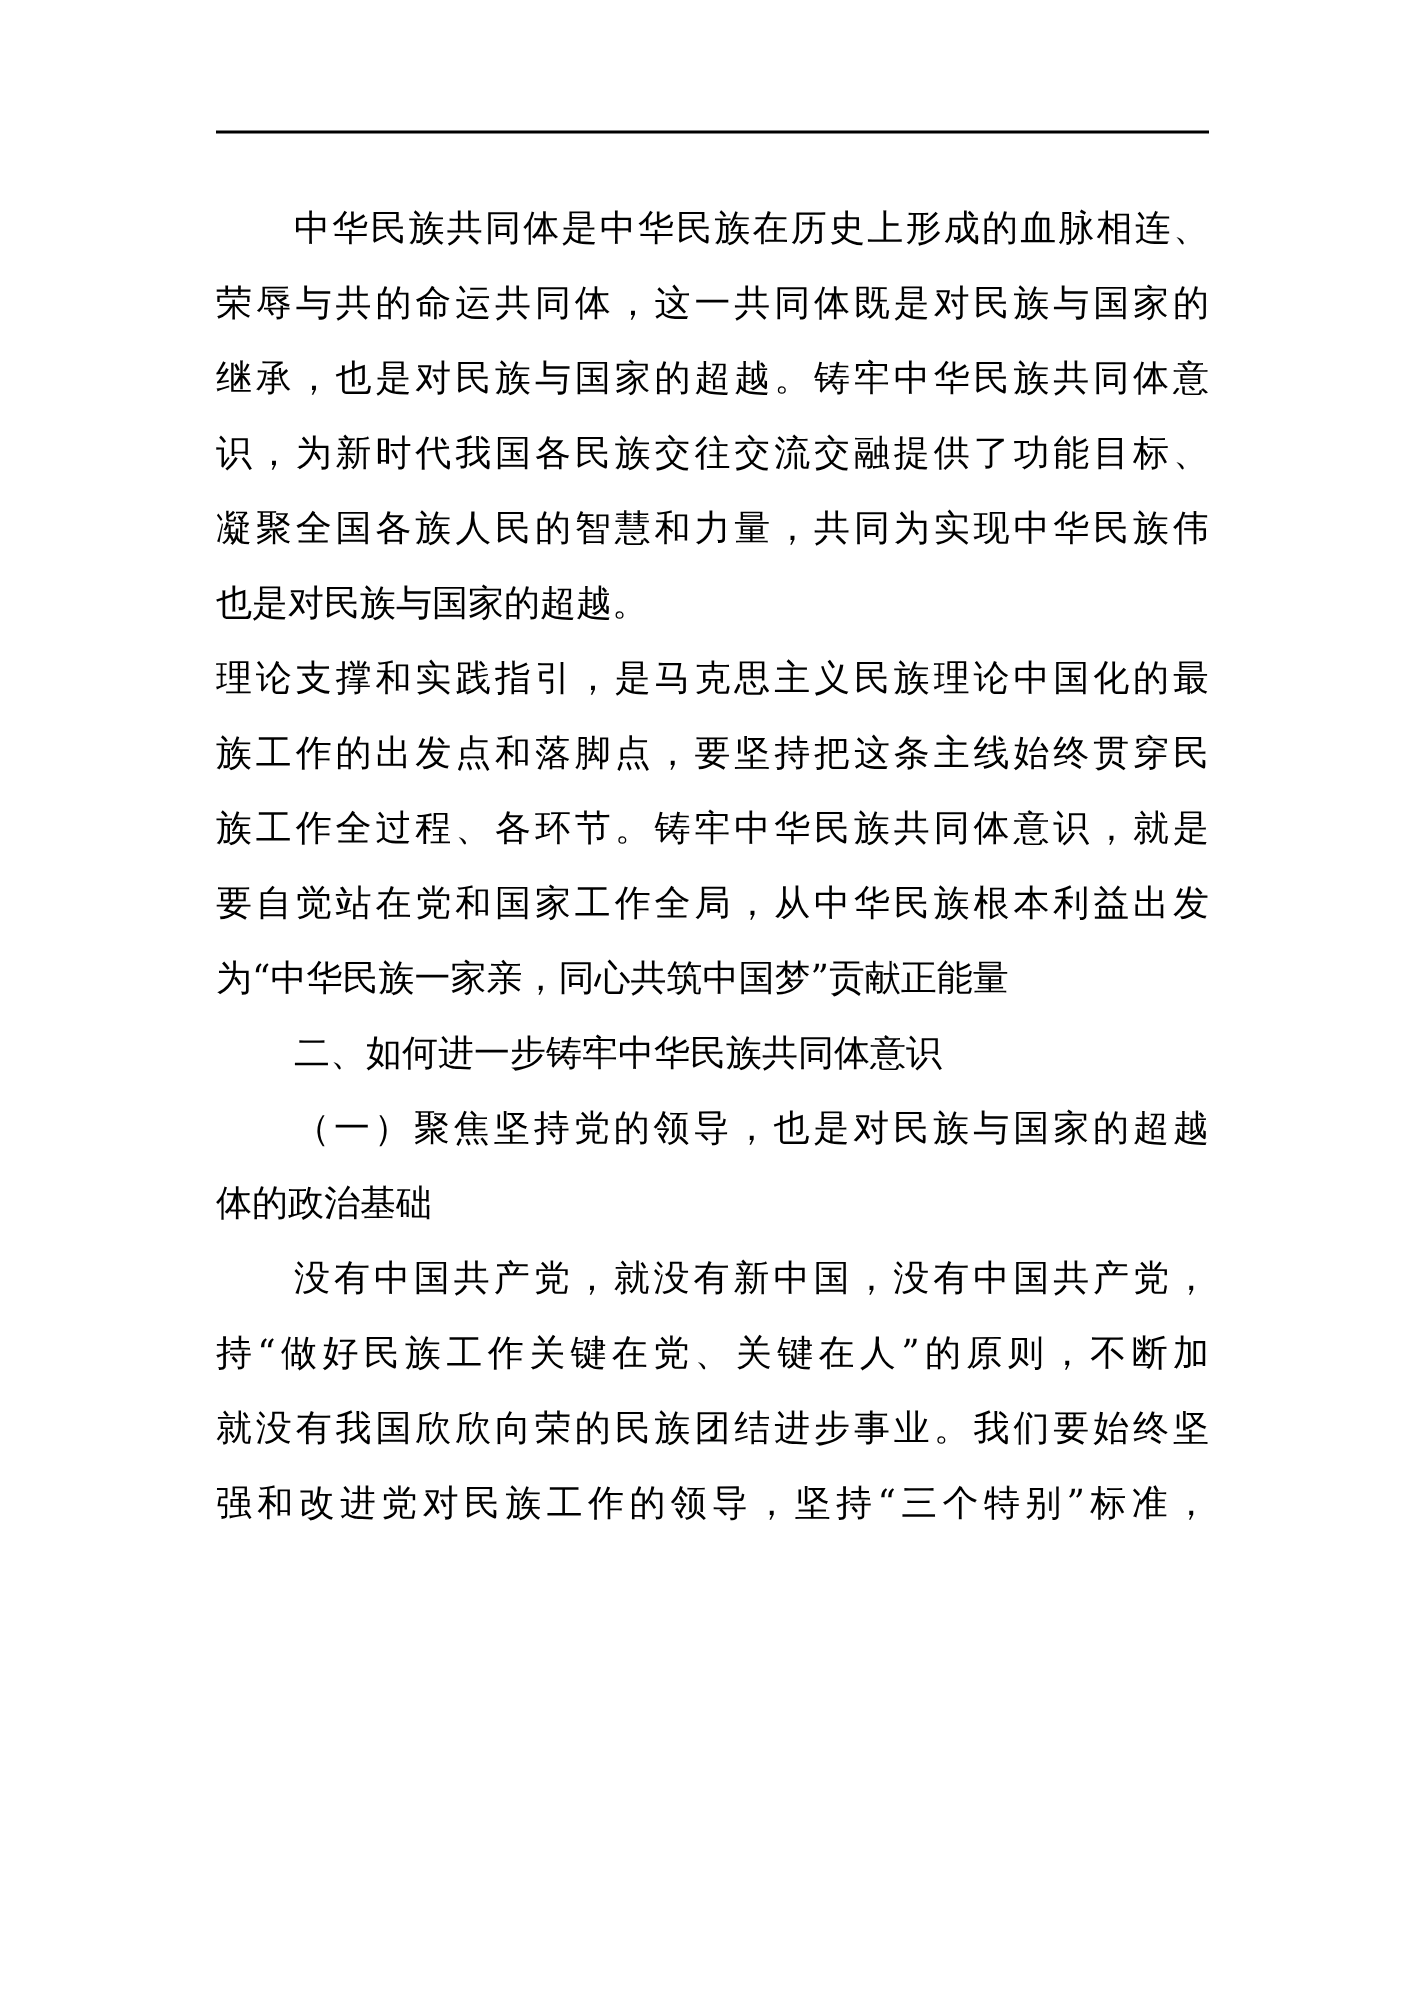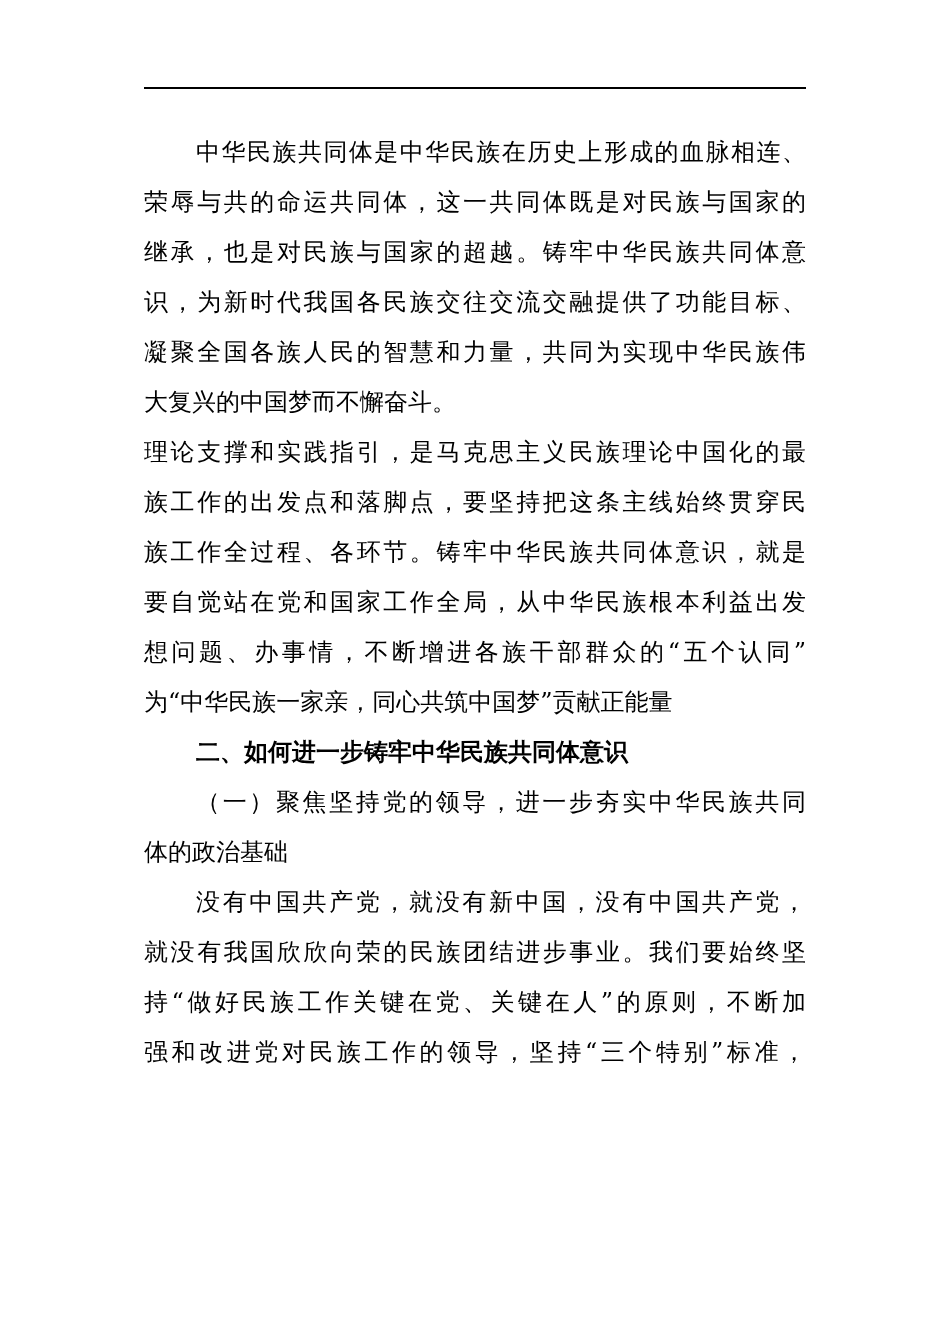--- a/index.html
+++ b/index.html
@@ -46,61 +46,60 @@
       letter-spacing: 0;
     }
     .line.last {
       text-align-last: left;
     }
     .line.indent {
       padding-left: 52px;
     }
     .line.heading {
       font-family: "DejaVu Sans", "Liberation Sans", sans-serif;
-      font-weight: bold;
+      font-weight: normal;
       font-size: 24px;
       text-align-last: left;
       padding-left: 52px;
     }
   </style>
 </head>
 <body>
 
 <div class="page">
   <div class="header-rule"></div>
 
   <div class="body-text">
 
     <div>
       <div class="line indent">中华民族共同体是中华民族在历史上形成的血脉相连、</div>
       <div class="line">荣辱与共的命运共同体，这一共同体既是对民族与国家的</div>
       <div class="line">继承，也是对民族与国家的超越。铸牢中华民族共同体意</div>
       <div class="line">识，为新时代我国各民族交往交流交融提供了功能目标、</div>
       <div class="line">凝聚全国各族人民的智慧和力量，共同为实现中华民族伟</div>
-      <div class="line last">大复兴的中国梦而不懈奋斗。</div>
+      <div class="line last">也是对民族与国家的超越。</div>
     </div>
 
     <div>
       <div class="line">理论支撑和实践指引，是马克思主义民族理论中国化的最</div>
       <div class="line">族工作的出发点和落脚点，要坚持把这条主线始终贯穿民</div>
       <div class="line">族工作全过程、各环节。铸牢中华民族共同体意识，就是</div>
       <div class="line">要自觉站在党和国家工作全局，从中华民族根本利益出发</div>
-      <div class="line">想问题、办事情，不断增进各族干部群众的“五个认同”</div>
       <div class="line last">为“中华民族一家亲，同心共筑中国梦”贡献正能量</div>
     </div>
 
     <div>
       <div class="line heading">二、如何进一步铸牢中华民族共同体意识</div>
     </div>
 
     <div>
-      <div class="line indent">（一）聚焦坚持党的领导，进一步夯实中华民族共同</div>
+      <div class="line indent">（一）聚焦坚持党的领导，也是对民族与国家的超越</div>
       <div class="line last">体的政治基础</div>
     </div>
 
     <div>
       <div class="line indent">没有中国共产党，就没有新中国，没有中国共产党，</div>
+      <div class="line">持“做好民族工作关键在党、关键在人”的原则，不断加</div>
       <div class="line">就没有我国欣欣向荣的民族团结进步事业。我们要始终坚</div>
-      <div class="line">持“做好民族工作关键在党、关键在人”的原则，不断加</div>
       <div class="line">强和改进党对民族工作的领导，坚持“三个特别”标准，</div>
     </div>
   </div>
 </div>
 
 </body></html>

